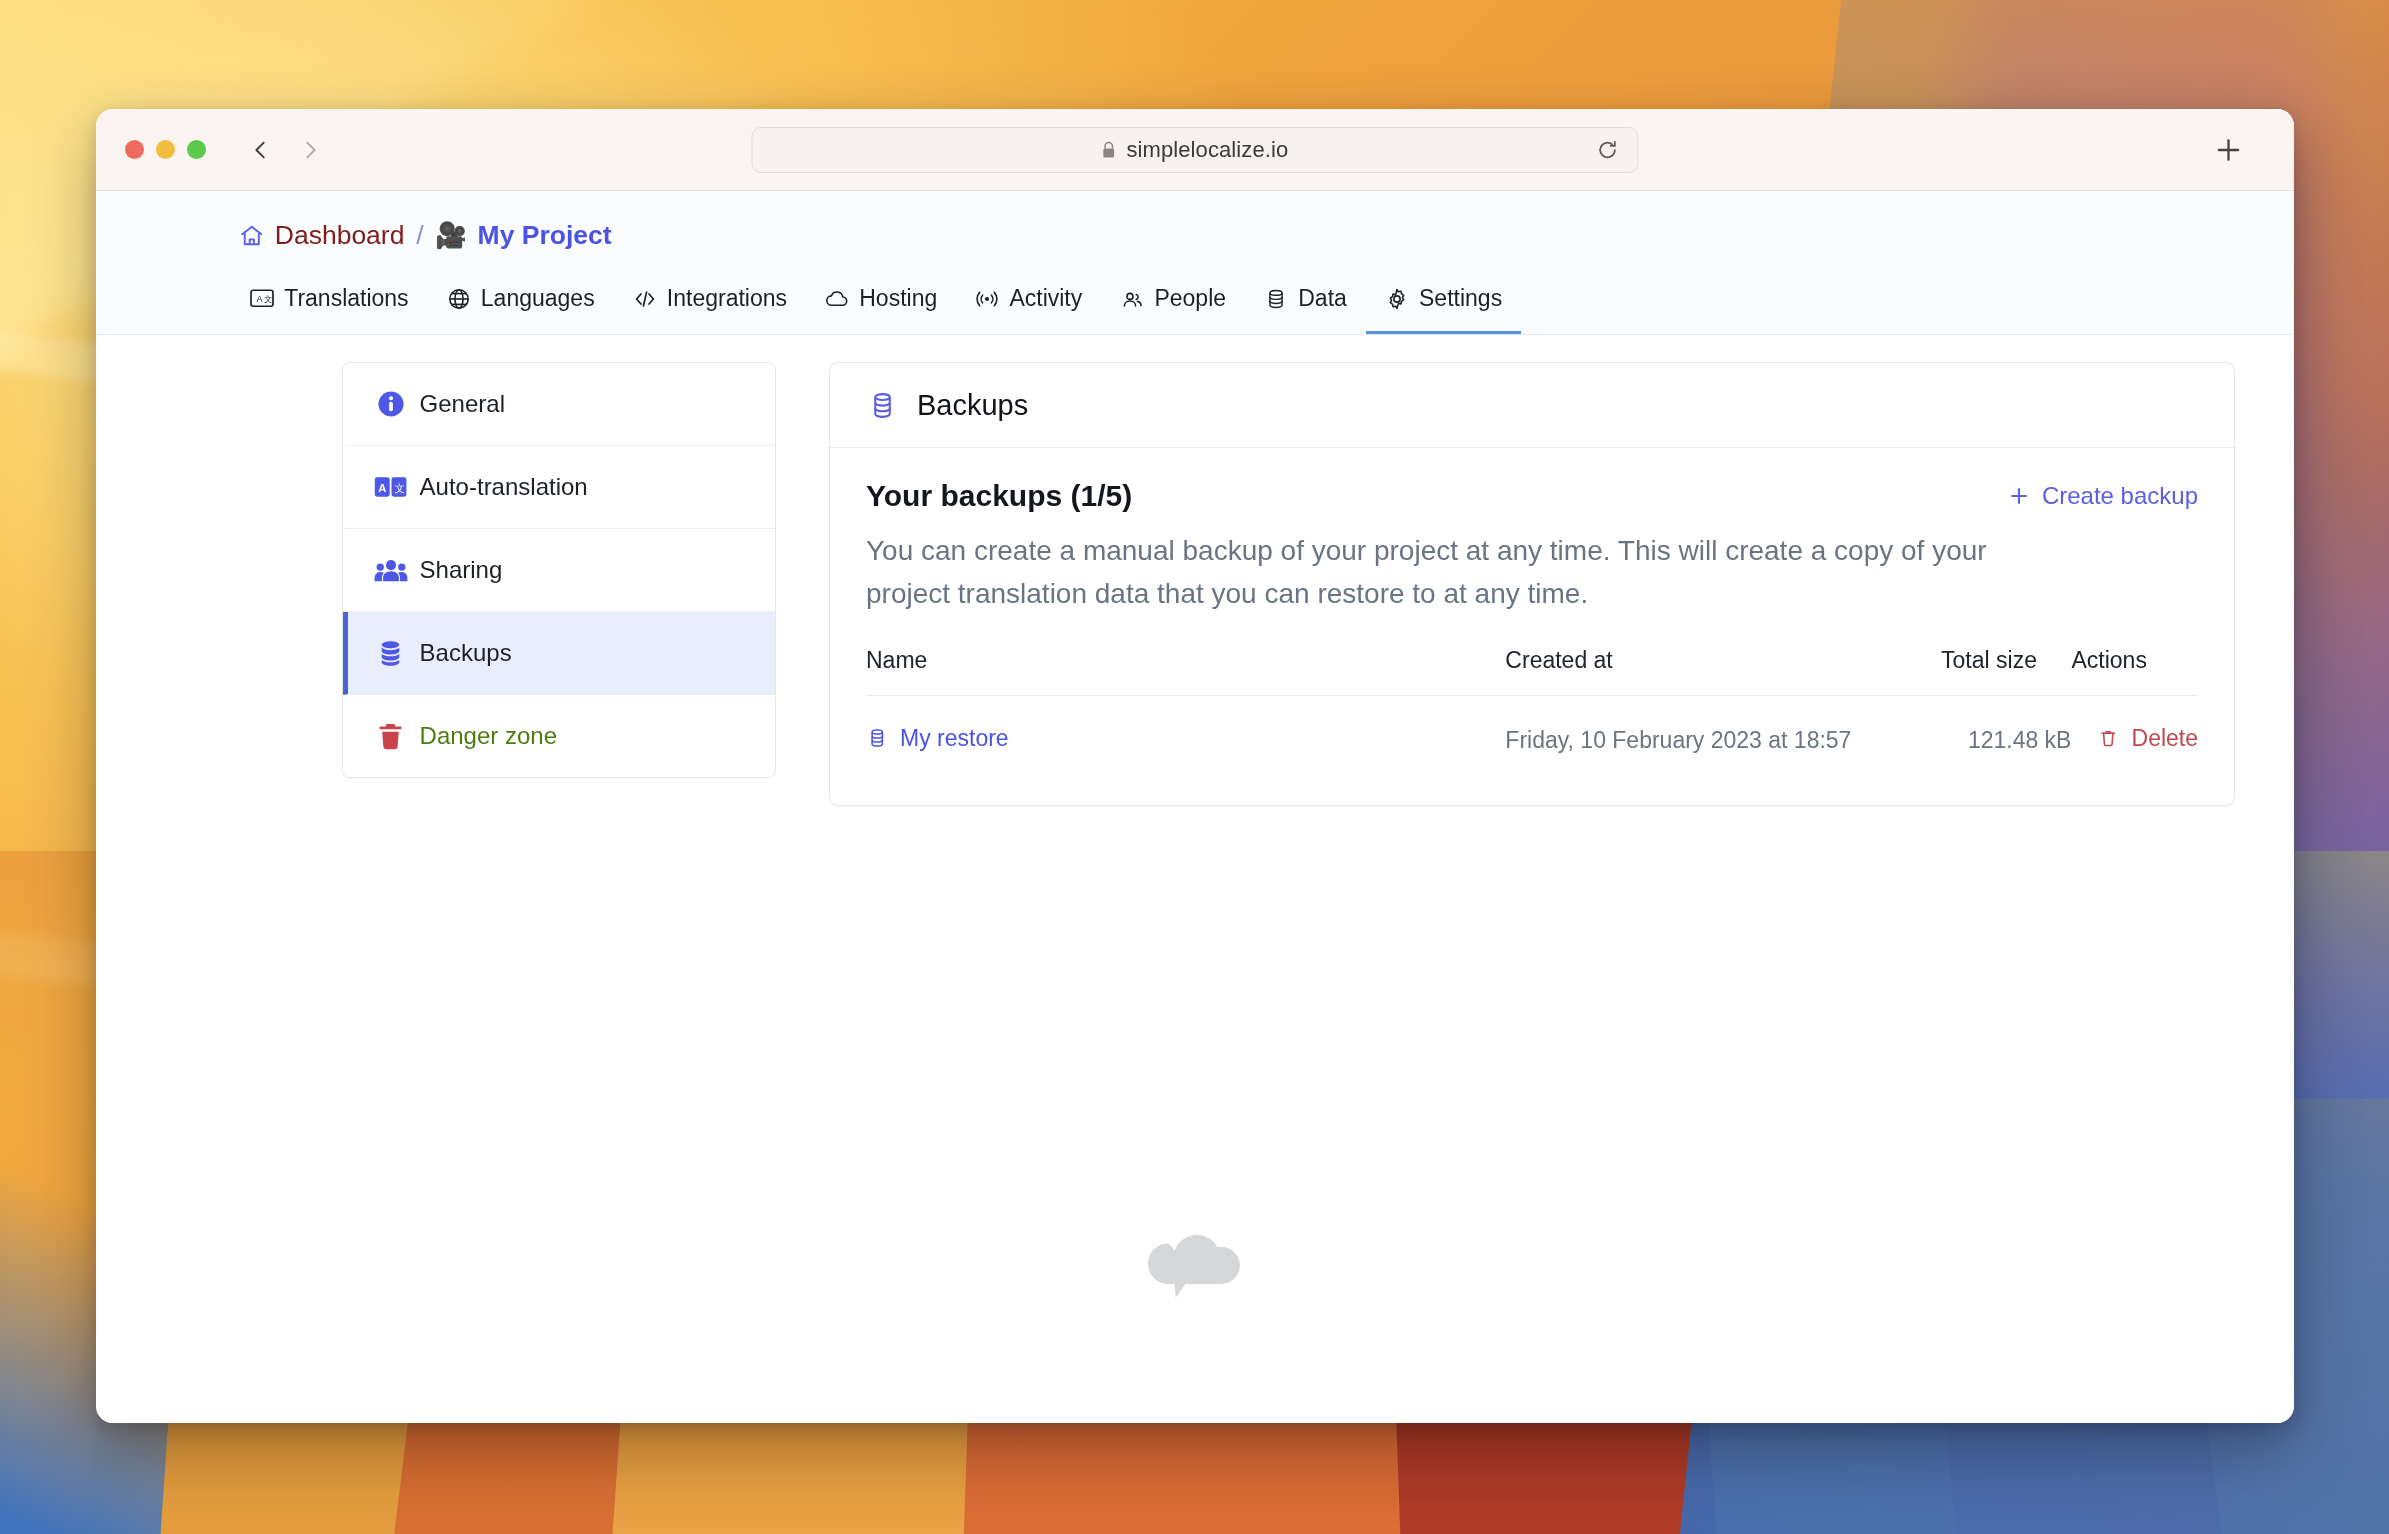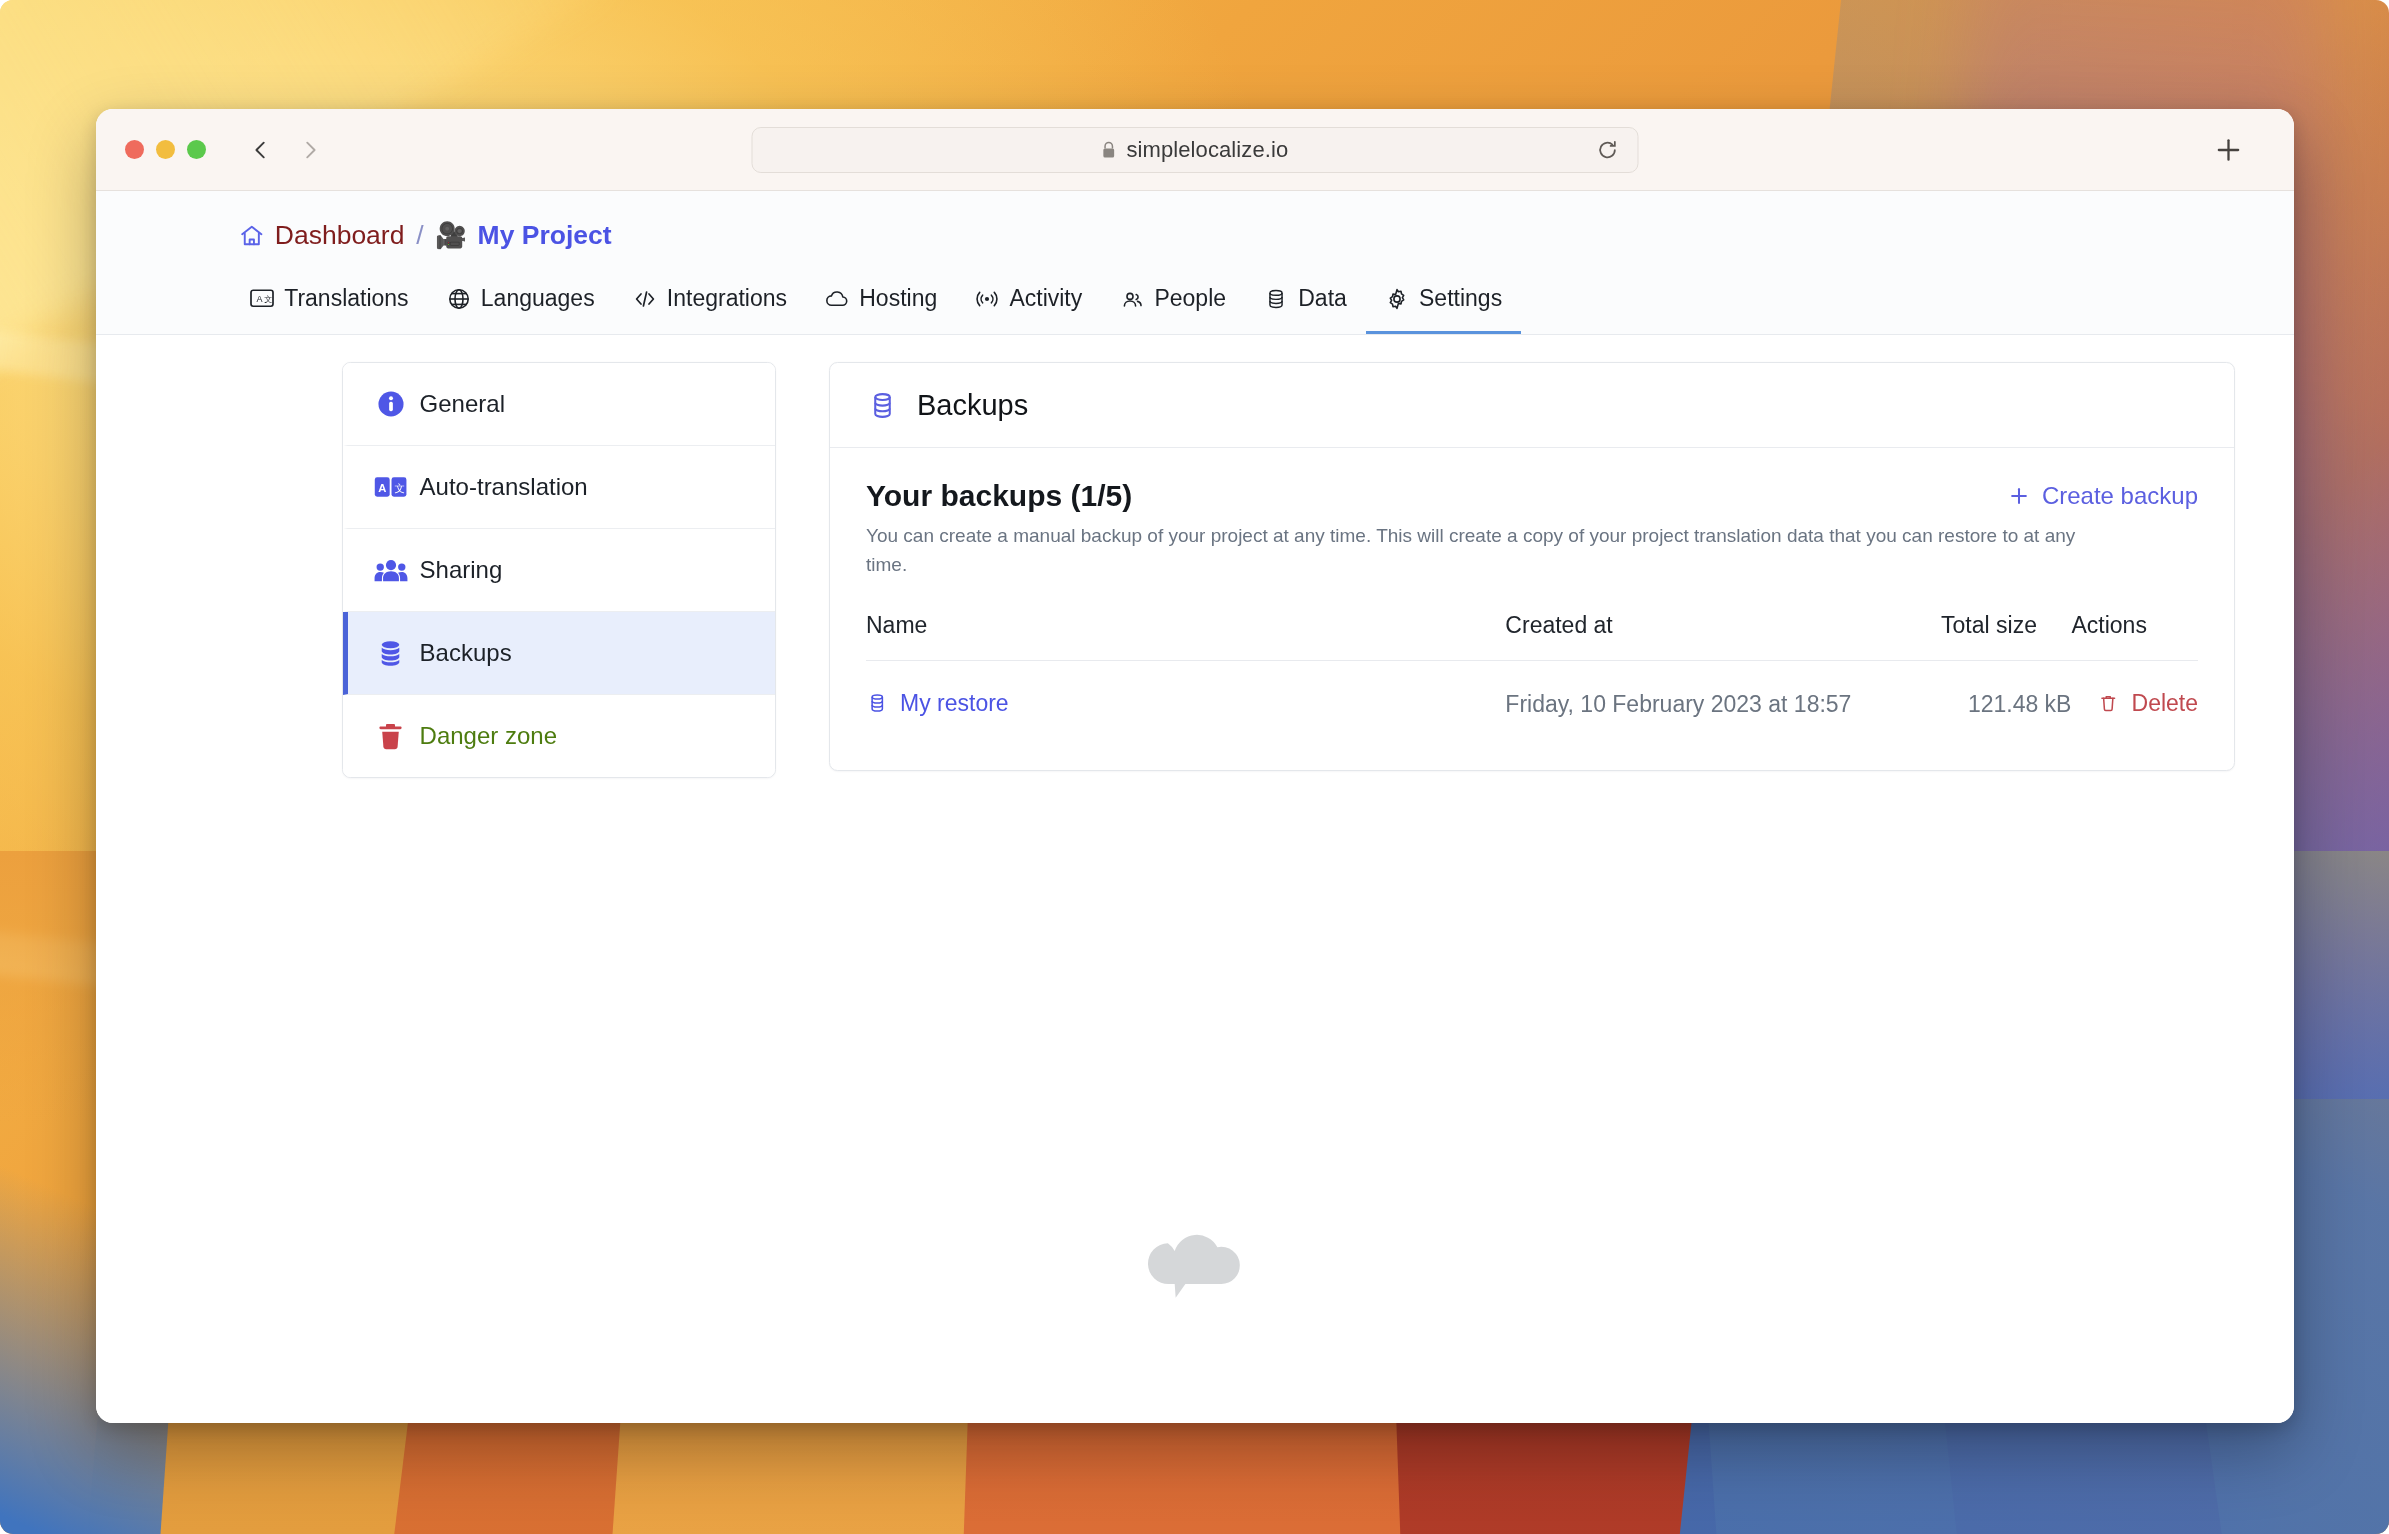--- a/index.html
+++ b/index.html
@@ -20,21 +20,20 @@
         #f6d060 0%,
         #f5b94a 14%,
         #f0a53e 32%,
         #eb9a3c 48%,
         #e8913c 60%,
         #d96a3a 72%,
         #c04a8a 84%,
         #4f7fc4 97%,
         #4271b8 100%);
     overflow: hidden;
-    border-radius: 13px;
   }
   .wp-layer { position: absolute; pointer-events: none; }
 
   
   .wp-glow-tl {
     left: -256px; top: -427px; width: 1536px; height: 1280px;
     background: radial-gradient(ellipse at 40% 60%, rgba(255,233,150,0.95) 0%, rgba(250,205,95,0.55) 40%, rgba(250,205,95,0) 72%);
   }
   
   .wp-blue {
@@ -264,22 +263,22 @@
     justify-content: space-between;
   }
   .section-title { font-size: 30px; font-weight: 700; color: #14181d; }
   .create-btn {
     display: flex; align-items: center; gap: 12px;
     font-size: 24px; color: #5b5fe0; cursor: pointer;
   }
   .create-btn .plus-ico { width: 22px; height: 22px; display:flex; align-items:center; justify-content:center; }
 
   .desc {
-    margin-top: 9px;
-    font-size: 19px;
+    margin-top: 17px;
+    font-size: 28px;
     line-height: 1.52;
     color: #6a7482;
     max-width: 1212px;
   }
 
   table.bk {
     width: 100%;
     border-collapse: collapse;
     margin-top: 32px;
   }

